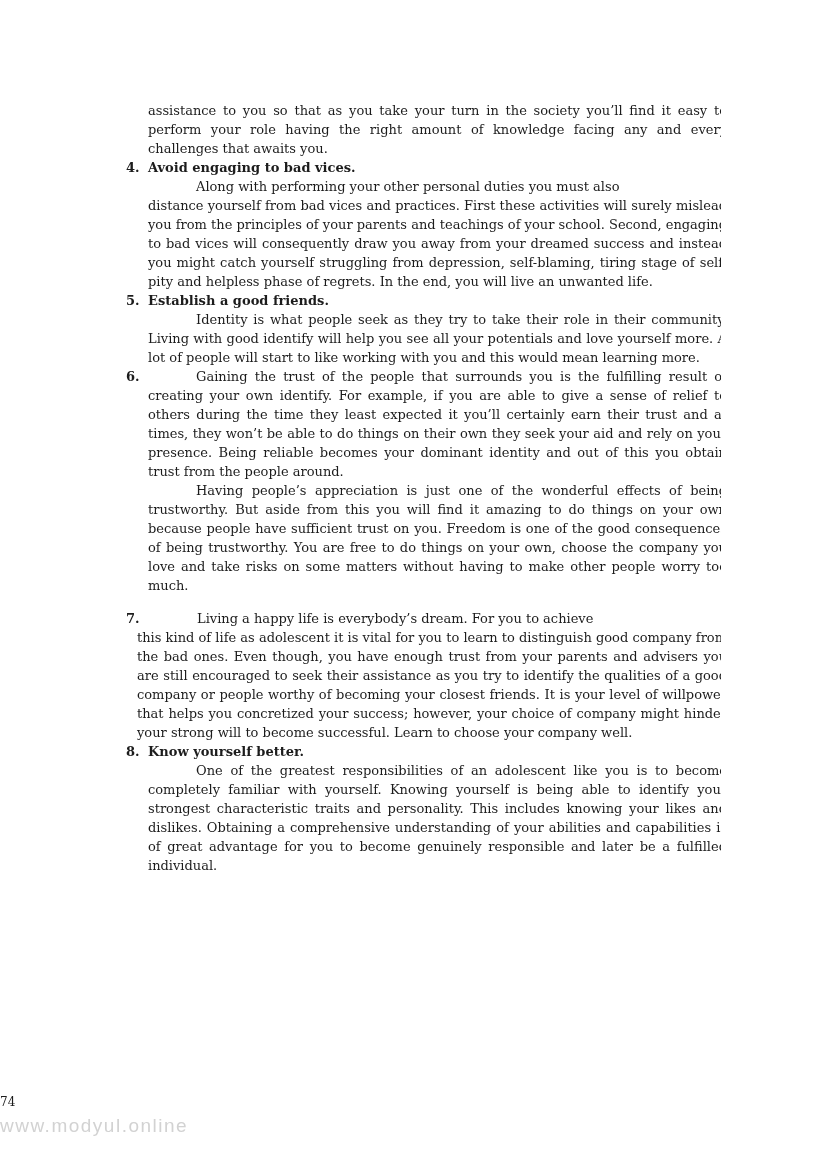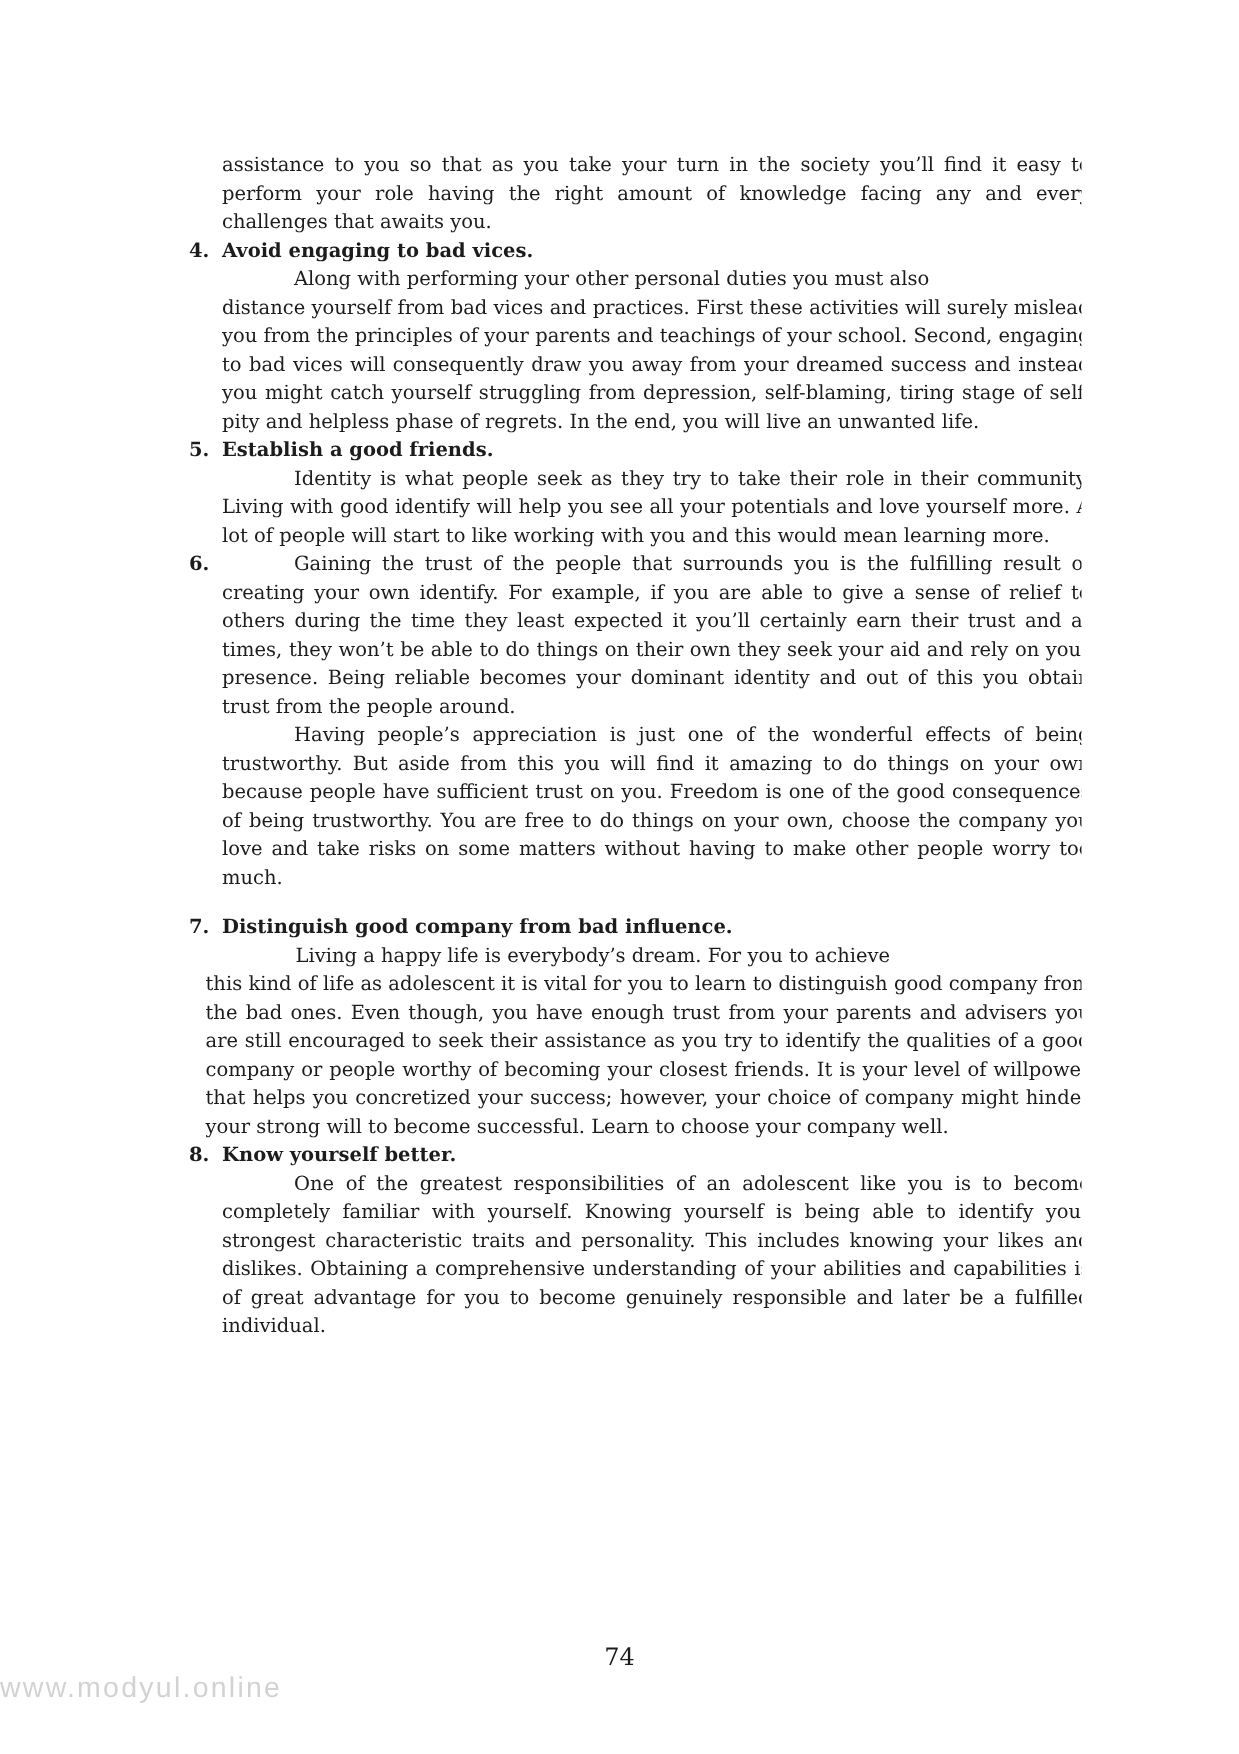--- a/index.html
+++ b/index.html
@@ -31,22 +31,22 @@
     text-indent:0;
   }
   .heading .num{
     position:absolute;
     left:-22px; top:0;
   }
   .spacer{height:14px;}
   .footer-page-number{
     position:absolute;
     top:1095px; left:0; width:826px;
-    text-align:center;
-    font-size:16px;
+    text-align:left;
+    font-size:12px;
     color:#1c1c1c;
   }
   .watermark{
     position:absolute;
     top:1115px; left:0; width:826px;
     text-align:left;
     font-family:"Liberation Sans", sans-serif;
     font-size:19px;
     letter-spacing:1.5px;
     color:#d2d2d2;
@@ -82,21 +82,20 @@
     </div>
 
     <p class="para">Gaining the trust of the people that surrounds you is the fulfilling result of creating your own identify. For example, if you are able to give a sense of relief to others during the time they least expected it you’ll certainly earn their trust and at times, they won’t be able to do things on their own they seek your aid and rely on your presence. Being reliable becomes your dominant identity and out of this you obtain trust from the people around.</p>
 
     <p class="para">Having people’s appreciation is just one of the wonderful effects of being trustworthy. But aside from this you will find it amazing to do things on your own because people have sufficient trust on you. Freedom is one of the good consequences of being trustworthy. You are free to do things on your own, choose the company you love and take risks on some matters without having to make other people worry too much.</p>
 
     <div class="spacer"></div>
 
     <div class="heading">
       <span class="num">7.</span>
-      <span>Distinguish good company from bad influence.</span>
     </div>
 
     <p class="para outdent"><span>Living a happy life is everybody’s dream.  For you to achieve</span><br><span>this kind of life as adolescent it is vital for you to learn to distinguish good company from the bad ones. Even though, you have enough trust from your parents and advisers you are still encouraged to seek their assistance as you try to identify the qualities of a good company or people worthy of becoming your closest friends. It is your level of willpower that helps you concretized your success; however, your choice of company might hinder your strong will to become successful. Learn to choose your company well.</span></p>
 
     <div class="heading">
       <span class="num">8.</span>
       <span>Know yourself better.</span>
     </div>
 
     <p class="para">One of the greatest responsibilities of an adolescent like you is to become completely familiar with yourself. Knowing yourself is being able to identify your strongest characteristic traits and personality. This includes knowing your likes and dislikes. Obtaining a comprehensive understanding of your abilities and capabilities is of great advantage for you to become genuinely responsible and later be a fulfilled individual.</p>

